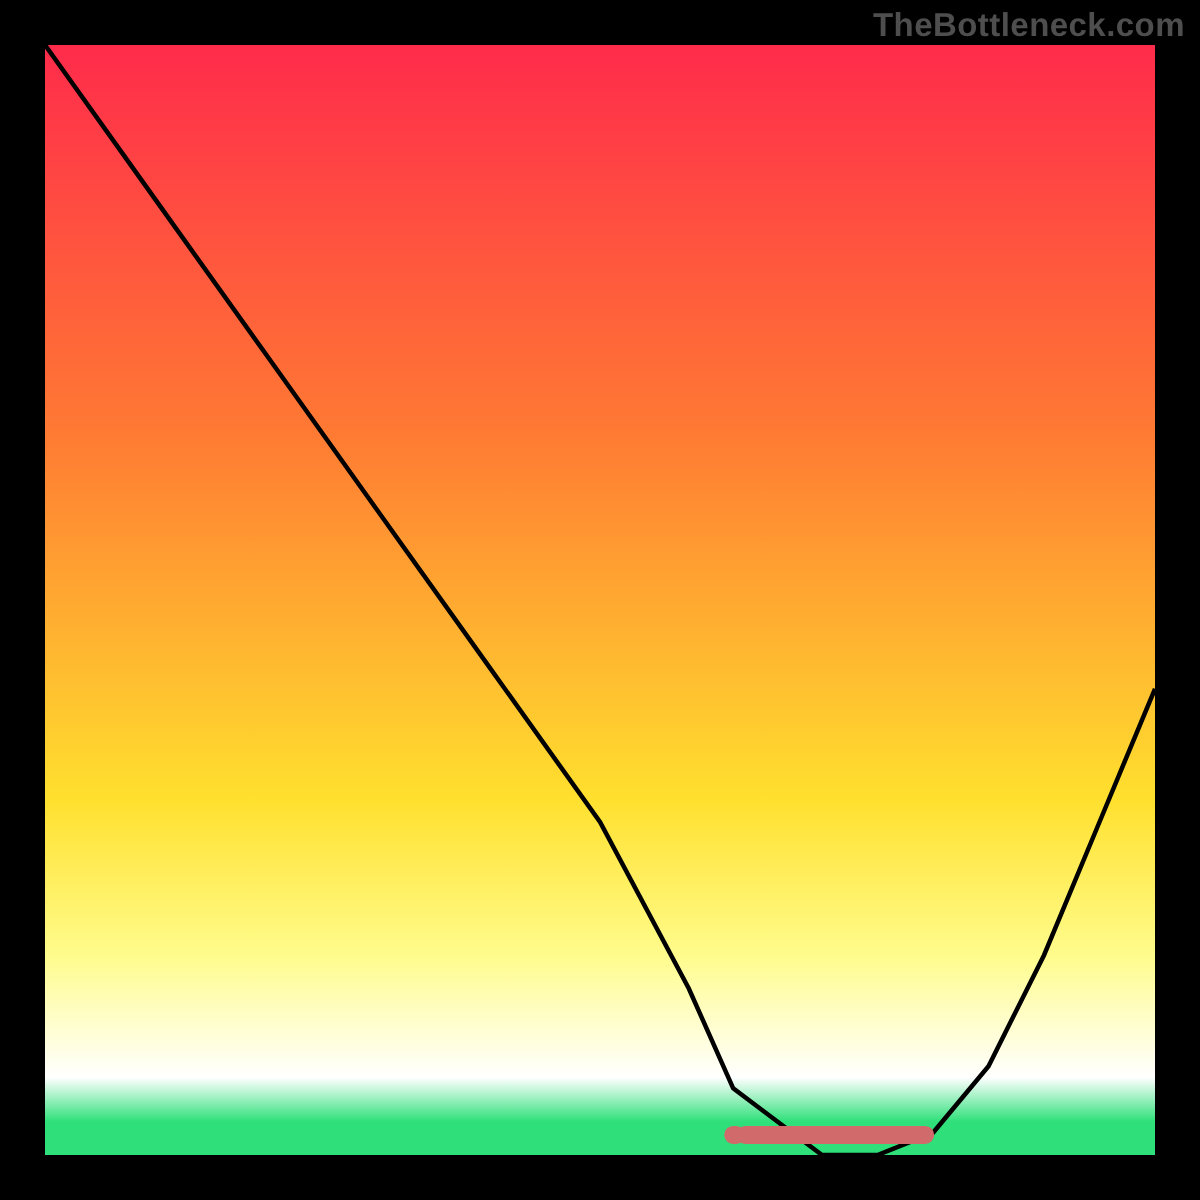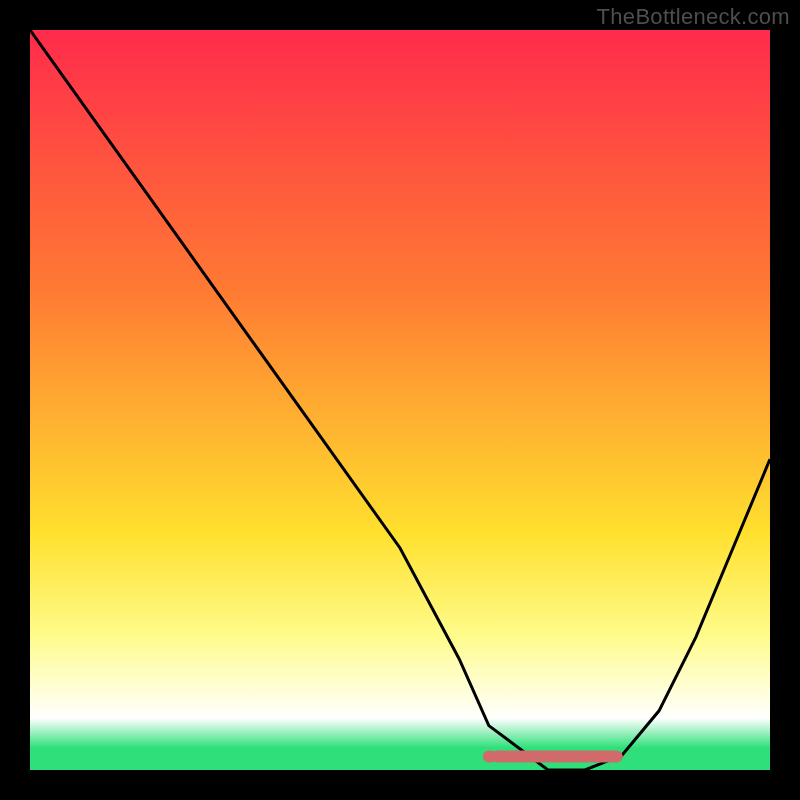--- a/index.html
+++ b/index.html
@@ -9,21 +9,21 @@
     height: 800px;
     background: #000;
     font-family: Arial, Helvetica, sans-serif;
     overflow: hidden;
   }
   .attribution {
     position: absolute;
     top: 4px;
     right: 10px;
     font-size: 22px;
-    font-weight: 400;
+    font-weight: 700;
     color: #4e4e4e;
     z-index: 10;
     letter-spacing: 0.3px;
   }
   .frame {
     position: absolute;
     left: 30px;
     top: 30px;
     width: 740px;
     height: 740px;

